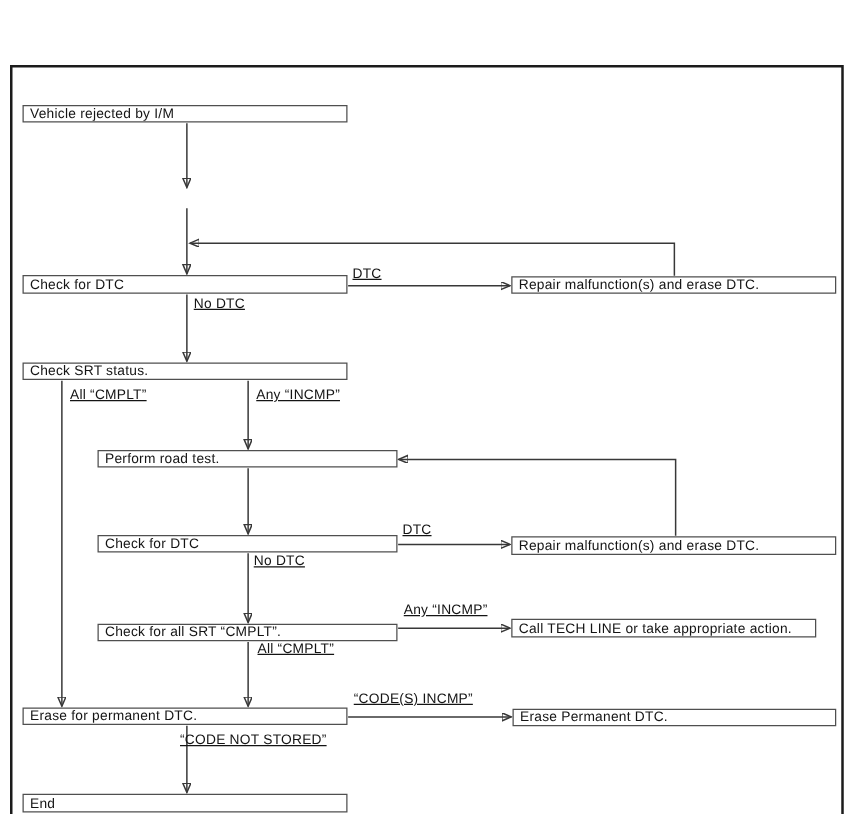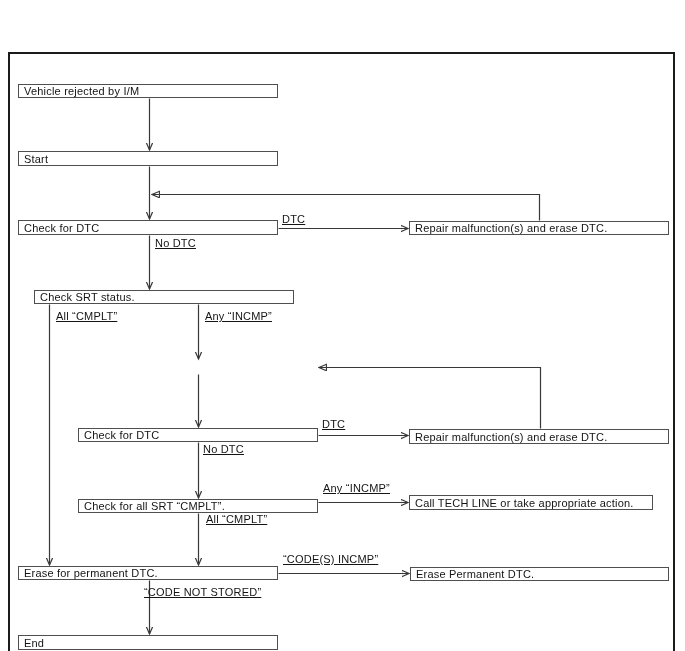--- a/index.html
+++ b/index.html
@@ -52,24 +52,24 @@
     <path d="M540.5,386.5 V325.5 H319" marker-end="url(#arw)"></path>
     <path d="M318.5,393.5 H408" marker-end="url(#arw)"></path>
     <path d="M198.5,400.5 V456" marker-end="url(#arw)"></path>
     <path d="M318.5,460.5 H408" marker-end="url(#arw)"></path>
     <path d="M198.5,471.5 V523" marker-end="url(#arw)"></path>
     <path d="M278.5,531.5 H409" marker-end="url(#arw)"></path>
     <path d="M149.5,538.5 V592" marker-end="url(#arw)"></path>
   </svg>
 
   <div class="node" style="left:18px;top:42px;width:260px;height:14px">Vehicle rejected by I/M</div>
-  <div class="node" style="left:18px;top:109px;width:260px;height:15px">Start</div>
   <div class="node" style="left:18px;top:178px;width:260px;height:15px">Check for DTC</div>
   <div class="node" style="left:409px;top:179px;width:260px;height:14px">Repair malfunction(s) and erase DTC.</div>
-  <div class="node" style="left:34px;top:248px;width:260px;height:14px">Check SRT status.</div>
+  <div class="node" style="left:18px;top:248px;width:260px;height:14px">Check SRT status.</div>
+  <div class="node" style="left:78px;top:318px;width:240px;height:14px">Perform road test.</div>
   <div class="node" style="left:78px;top:386px;width:240px;height:14px">Check for DTC</div>
   <div class="node" style="left:409px;top:387px;width:260px;height:15px">Repair malfunction(s) and erase DTC.</div>
   <div class="node" style="left:78px;top:457px;width:240px;height:14px">Check for all SRT “CMPLT”.</div>
   <div class="node" style="left:409px;top:453px;width:244px;height:15px">Call TECH LINE or take appropriate action.</div>
   <div class="node" style="left:18px;top:524px;width:260px;height:14px">Erase for permanent DTC.</div>
   <div class="node" style="left:410px;top:525px;width:259px;height:14px">Erase Permanent DTC.</div>
   <div class="node" style="left:18px;top:593px;width:260px;height:15px">End</div>
 
   <span class="elabel" style="left:282px;top:171px">DTC</span>
   <span class="elabel" style="left:155px;top:195px">No DTC</span>

